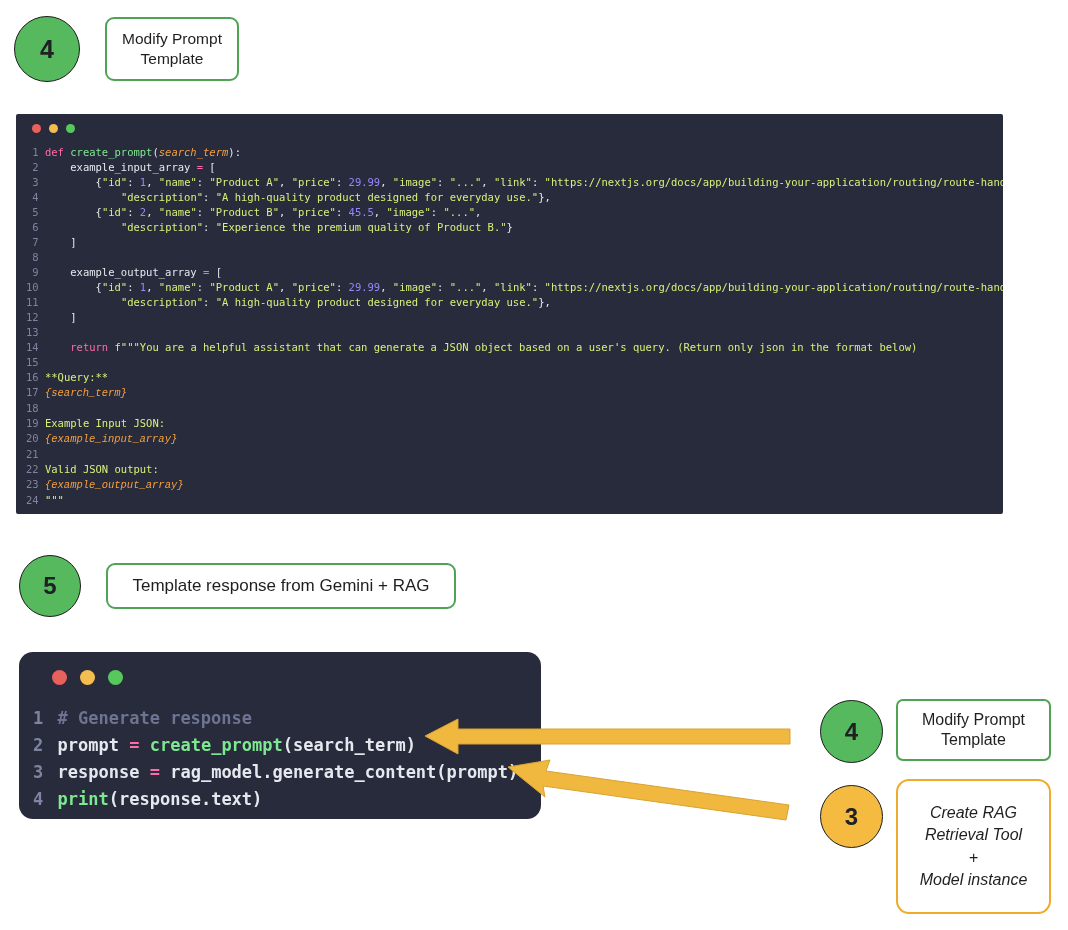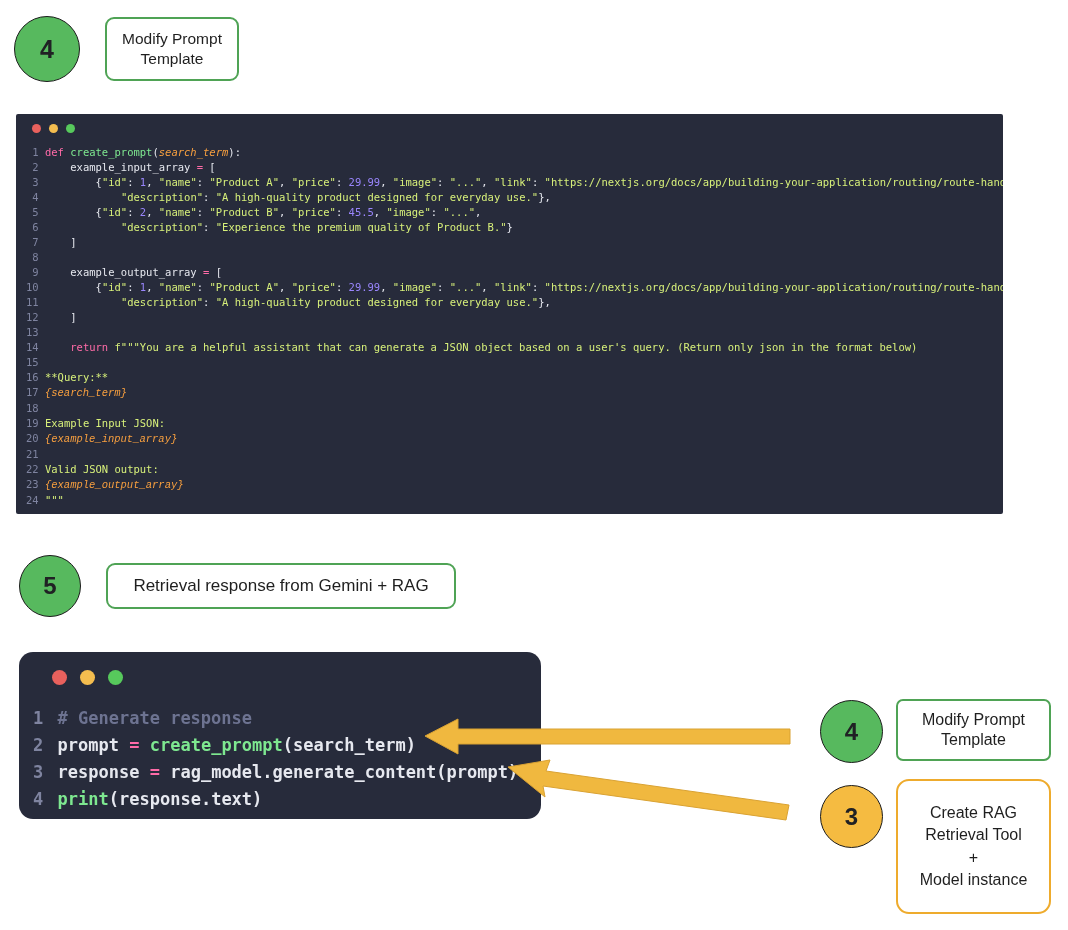--- a/index.html
+++ b/index.html
@@ -39,21 +39,21 @@
     box-sizing: border-box;
     display: flex;
     align-items: center;
     justify-content: center;
     text-align: center;
     color: #1f1f1f;
     line-height: 1.28;
     font-family: "Liberation Sans", sans-serif;
   }
   .box-green { border: 2.5px solid #4fa355; }
-  .box-amber { border: 2.5px solid #eeab2d; }
+  .box-amber { border: 2.5px solid #eeab2d; font-style: italic; }
 
   
   .code-window {
     position: absolute;
     background: #272b3b;
     box-sizing: border-box;
     overflow: hidden;
   }
   #code-window-prompt { border-radius: 2px; }
   #code-window-generate { border-radius: 14px; }
@@ -120,21 +120,21 @@
   </div>
 
   <div class="code-body" id="body-prompt" style="left:10px; top:31px; font-size:10.5px; line-height:15px;"><span class="code-line"><span class="ln" style="width:2ch;">1</span><span style="display:inline-block;width:1ch;"></span><span class="t-kw">def</span><span class="t-plain"> </span><span class="t-fn">create_prompt</span><span class="t-plain">(</span><span class="t-par">search_term</span><span class="t-plain">)</span><span class="t-plain">:</span></span><span class="code-line"><span class="ln" style="width:2ch;">2</span><span style="display:inline-block;width:1ch;"></span><span class="t-plain"> </span><span class="t-plain"> </span><span class="t-plain"> </span><span class="t-plain"> </span><span class="t-var">example_input_array</span><span class="t-plain"> </span><span class="t-op">=</span><span class="t-plain"> </span><span class="t-plain">[</span></span><span class="code-line"><span class="ln" style="width:2ch;">3</span><span style="display:inline-block;width:1ch;"></span><span class="t-plain"> </span><span class="t-plain"> </span><span class="t-plain"> </span><span class="t-plain"> </span><span class="t-plain"> </span><span class="t-plain"> </span><span class="t-plain"> </span><span class="t-plain"> </span><span class="t-plain">{</span><span class="t-str">"id"</span><span class="t-plain">:</span><span class="t-plain"> </span><span class="t-num">1</span><span class="t-plain">,</span><span class="t-plain"> </span><span class="t-str">"name"</span><span class="t-plain">:</span><span class="t-plain"> </span><span class="t-str">"Product A"</span><span class="t-plain">,</span><span class="t-plain"> </span><span class="t-str">"price"</span><span class="t-plain">:</span><span class="t-plain"> </span><span class="t-num">29.99</span><span class="t-plain">,</span><span class="t-plain"> </span><span class="t-str">"image"</span><span class="t-plain">:</span><span class="t-plain"> </span><span class="t-str">"..."</span><span class="t-plain">,</span><span class="t-plain"> </span><span class="t-str">"link"</span><span class="t-plain">:</span><span class="t-plain"> </span><span class="t-str">"https://nextjs.org/docs/app/building-your-application/routing/route-handlers"</span></span><span class="code-line"><span class="ln" style="width:2ch;">4</span><span style="display:inline-block;width:1ch;"></span><span class="t-plain"> </span><span class="t-plain"> </span><span class="t-plain"> </span><span class="t-plain"> </span><span class="t-plain"> </span><span class="t-plain"> </span><span class="t-plain"> </span><span class="t-plain"> </span><span class="t-plain"> </span><span class="t-plain"> </span><span class="t-plain"> </span><span class="t-plain"> </span><span class="t-str">"description"</span><span class="t-plain">:</span><span class="t-plain"> </span><span class="t-str">"A high-quality product designed for everyday use."</span><span class="t-plain">}</span><span class="t-plain">,</span></span><span class="code-line"><span class="ln" style="width:2ch;">5</span><span style="display:inline-block;width:1ch;"></span><span class="t-plain"> </span><span class="t-plain"> </span><span class="t-plain"> </span><span class="t-plain"> </span><span class="t-plain"> </span><span class="t-plain"> </span><span class="t-plain"> </span><span class="t-plain"> </span><span class="t-plain">{</span><span class="t-str">"id"</span><span class="t-plain">:</span><span class="t-plain"> </span><span class="t-num">2</span><span class="t-plain">,</span><span class="t-plain"> </span><span class="t-str">"name"</span><span class="t-plain">:</span><span class="t-plain"> </span><span class="t-str">"Product B"</span><span class="t-plain">,</span><span class="t-plain"> </span><span class="t-str">"price"</span><span class="t-plain">:</span><span class="t-plain"> </span><span class="t-num">45.5</span><span class="t-plain">,</span><span class="t-plain"> </span><span class="t-str">"image"</span><span class="t-plain">:</span><span class="t-plain"> </span><span class="t-str">"..."</span><span class="t-plain">,</span></span><span class="code-line"><span class="ln" style="width:2ch;">6</span><span style="display:inline-block;width:1ch;"></span><span class="t-plain"> </span><span class="t-plain"> </span><span class="t-plain"> </span><span class="t-plain"> </span><span class="t-plain"> </span><span class="t-plain"> </span><span class="t-plain"> </span><span class="t-plain"> </span><span class="t-plain"> </span><span class="t-plain"> </span><span class="t-plain"> </span><span class="t-plain"> </span><span class="t-str">"description"</span><span class="t-plain">:</span><span class="t-plain"> </span><span class="t-str">"Experience the premium quality of Product B."</span><span class="t-plain">}</span></span><span class="code-line"><span class="ln" style="width:2ch;">7</span><span style="display:inline-block;width:1ch;"></span><span class="t-plain"> </span><span class="t-plain"> </span><span class="t-plain"> </span><span class="t-plain"> </span><span class="t-plain">]</span></span><span class="code-line"><span class="ln" style="width:2ch;">8</span><span style="display:inline-block;width:1ch;"></span></span><span class="code-line"><span class="ln" style="width:2ch;">9</span><span style="display:inline-block;width:1ch;"></span><span class="t-plain"> </span><span class="t-plain"> </span><span class="t-plain"> </span><span class="t-plain"> </span><span class="t-var">example_output_array</span><span class="t-plain"> </span><span class="t-op">=</span><span class="t-plain"> </span><span class="t-plain">[</span></span><span class="code-line"><span class="ln" style="width:2ch;">10</span><span style="display:inline-block;width:1ch;"></span><span class="t-plain"> </span><span class="t-plain"> </span><span class="t-plain"> </span><span class="t-plain"> </span><span class="t-plain"> </span><span class="t-plain"> </span><span class="t-plain"> </span><span class="t-plain"> </span><span class="t-plain">{</span><span class="t-str">"id"</span><span class="t-plain">:</span><span class="t-plain"> </span><span class="t-num">1</span><span class="t-plain">,</span><span class="t-plain"> </span><span class="t-str">"name"</span><span class="t-plain">:</span><span class="t-plain"> </span><span class="t-str">"Product A"</span><span class="t-plain">,</span><span class="t-plain"> </span><span class="t-str">"price"</span><span class="t-plain">:</span><span class="t-plain"> </span><span class="t-num">29.99</span><span class="t-plain">,</span><span class="t-plain"> </span><span class="t-str">"image"</span><span class="t-plain">:</span><span class="t-plain"> </span><span class="t-str">"..."</span><span class="t-plain">,</span><span class="t-plain"> </span><span class="t-str">"link"</span><span class="t-plain">:</span><span class="t-plain"> </span><span class="t-str">"https://nextjs.org/docs/app/building-your-application/routing/route-handlers"</span></span><span class="code-line"><span class="ln" style="width:2ch;">11</span><span style="display:inline-block;width:1ch;"></span><span class="t-plain"> </span><span class="t-plain"> </span><span class="t-plain"> </span><span class="t-plain"> </span><span class="t-plain"> </span><span class="t-plain"> </span><span class="t-plain"> </span><span class="t-plain"> </span><span class="t-plain"> </span><span class="t-plain"> </span><span class="t-plain"> </span><span class="t-plain"> </span><span class="t-str">"description"</span><span class="t-plain">:</span><span class="t-plain"> </span><span class="t-str">"A high-quality product designed for everyday use."</span><span class="t-plain">}</span><span class="t-plain">,</span></span><span class="code-line"><span class="ln" style="width:2ch;">12</span><span style="display:inline-block;width:1ch;"></span><span class="t-plain"> </span><span class="t-plain"> </span><span class="t-plain"> </span><span class="t-plain"> </span><span class="t-plain">]</span></span><span class="code-line"><span class="ln" style="width:2ch;">13</span><span style="display:inline-block;width:1ch;"></span></span><span class="code-line"><span class="ln" style="width:2ch;">14</span><span style="display:inline-block;width:1ch;"></span><span class="t-plain"> </span><span class="t-plain"> </span><span class="t-plain"> </span><span class="t-plain"> </span><span class="t-kw">return</span><span class="t-plain"> </span><span class="t-str">f</span><span class="t-str">"""You are a helpful assistant that can generate a JSON object based on a user's query. (Return only json in the format below)</span></span><span class="code-line"><span class="ln" style="width:2ch;">15</span><span style="display:inline-block;width:1ch;"></span></span><span class="code-line"><span class="ln" style="width:2ch;">16</span><span style="display:inline-block;width:1ch;"></span><span class="t-str">**Query:**</span></span><span class="code-line"><span class="ln" style="width:2ch;">17</span><span style="display:inline-block;width:1ch;"></span><span class="t-tpl">{search_term}</span></span><span class="code-line"><span class="ln" style="width:2ch;">18</span><span style="display:inline-block;width:1ch;"></span></span><span class="code-line"><span class="ln" style="width:2ch;">19</span><span style="display:inline-block;width:1ch;"></span><span class="t-str">Example Input JSON:</span></span><span class="code-line"><span class="ln" style="width:2ch;">20</span><span style="display:inline-block;width:1ch;"></span><span class="t-tpl">{example_input_array}</span></span><span class="code-line"><span class="ln" style="width:2ch;">21</span><span style="display:inline-block;width:1ch;"></span></span><span class="code-line"><span class="ln" style="width:2ch;">22</span><span style="display:inline-block;width:1ch;"></span><span class="t-str">Valid JSON output:</span></span><span class="code-line"><span class="ln" style="width:2ch;">23</span><span style="display:inline-block;width:1ch;"></span><span class="t-tpl">{example_output_array}</span></span><span class="code-line"><span class="ln" style="width:2ch;">24</span><span style="display:inline-block;width:1ch;"></span><span class="t-str">"""</span></span></div>
 </div>
 
 <div class="step-badge badge-green" style="left:19px; top:555px; width:62px; height:62px; font-size:24px;">
   <span>5</span>
 </div>
 
 <div class="label-box box-green" style="left:106px; top:563px; width:350px; height:46px; border-radius:9px; font-size:17px;">
-  <span>Retrieval response from Gemini + RAG</span>
+  <span>Template response from Gemini + RAG</span>
 </div>
 
 <div class="code-window" id="code-window-generate" style="left:19px; top:652px; width:522px; height:167px;">
 
   <div class="dots" style="left:33px; top:18px; gap:13px;">
     <span class="dot" style="width:15px;height:15px;background:#e9615d;"></span>
     <span class="dot" style="width:15px;height:15px;background:#f4bd4f;"></span>
     <span class="dot" style="width:15px;height:15px;background:#57c95c;"></span>
   </div>
 

